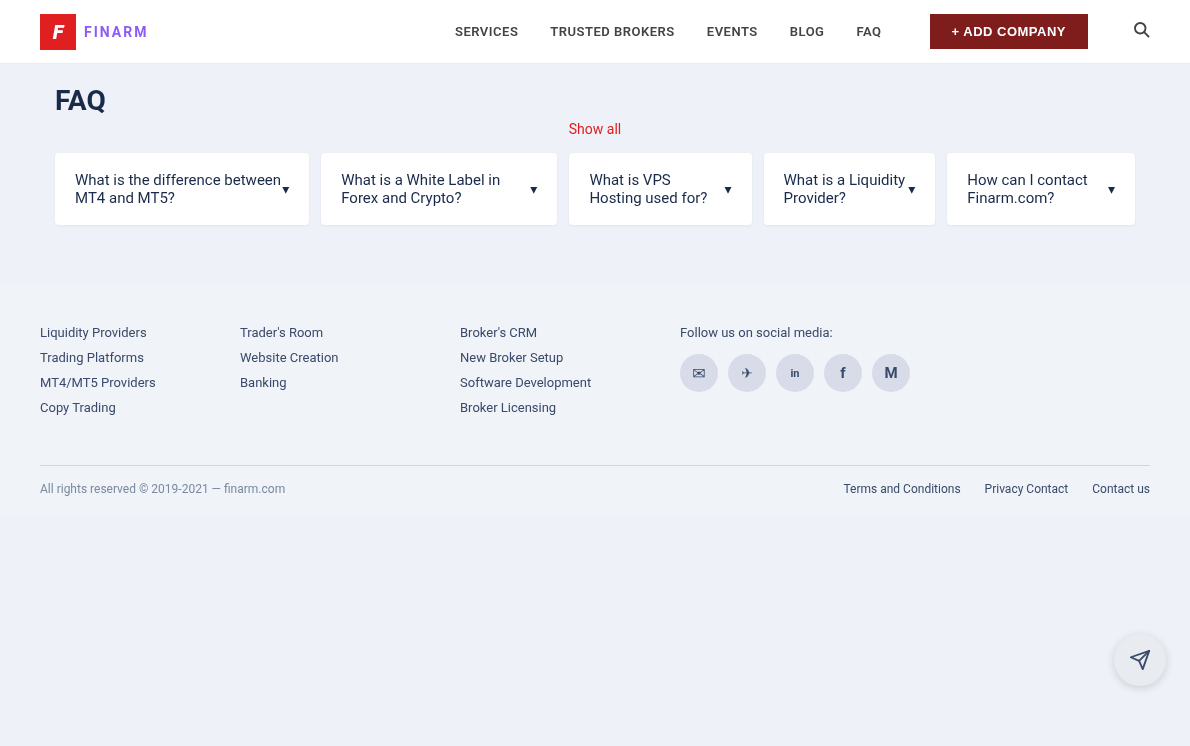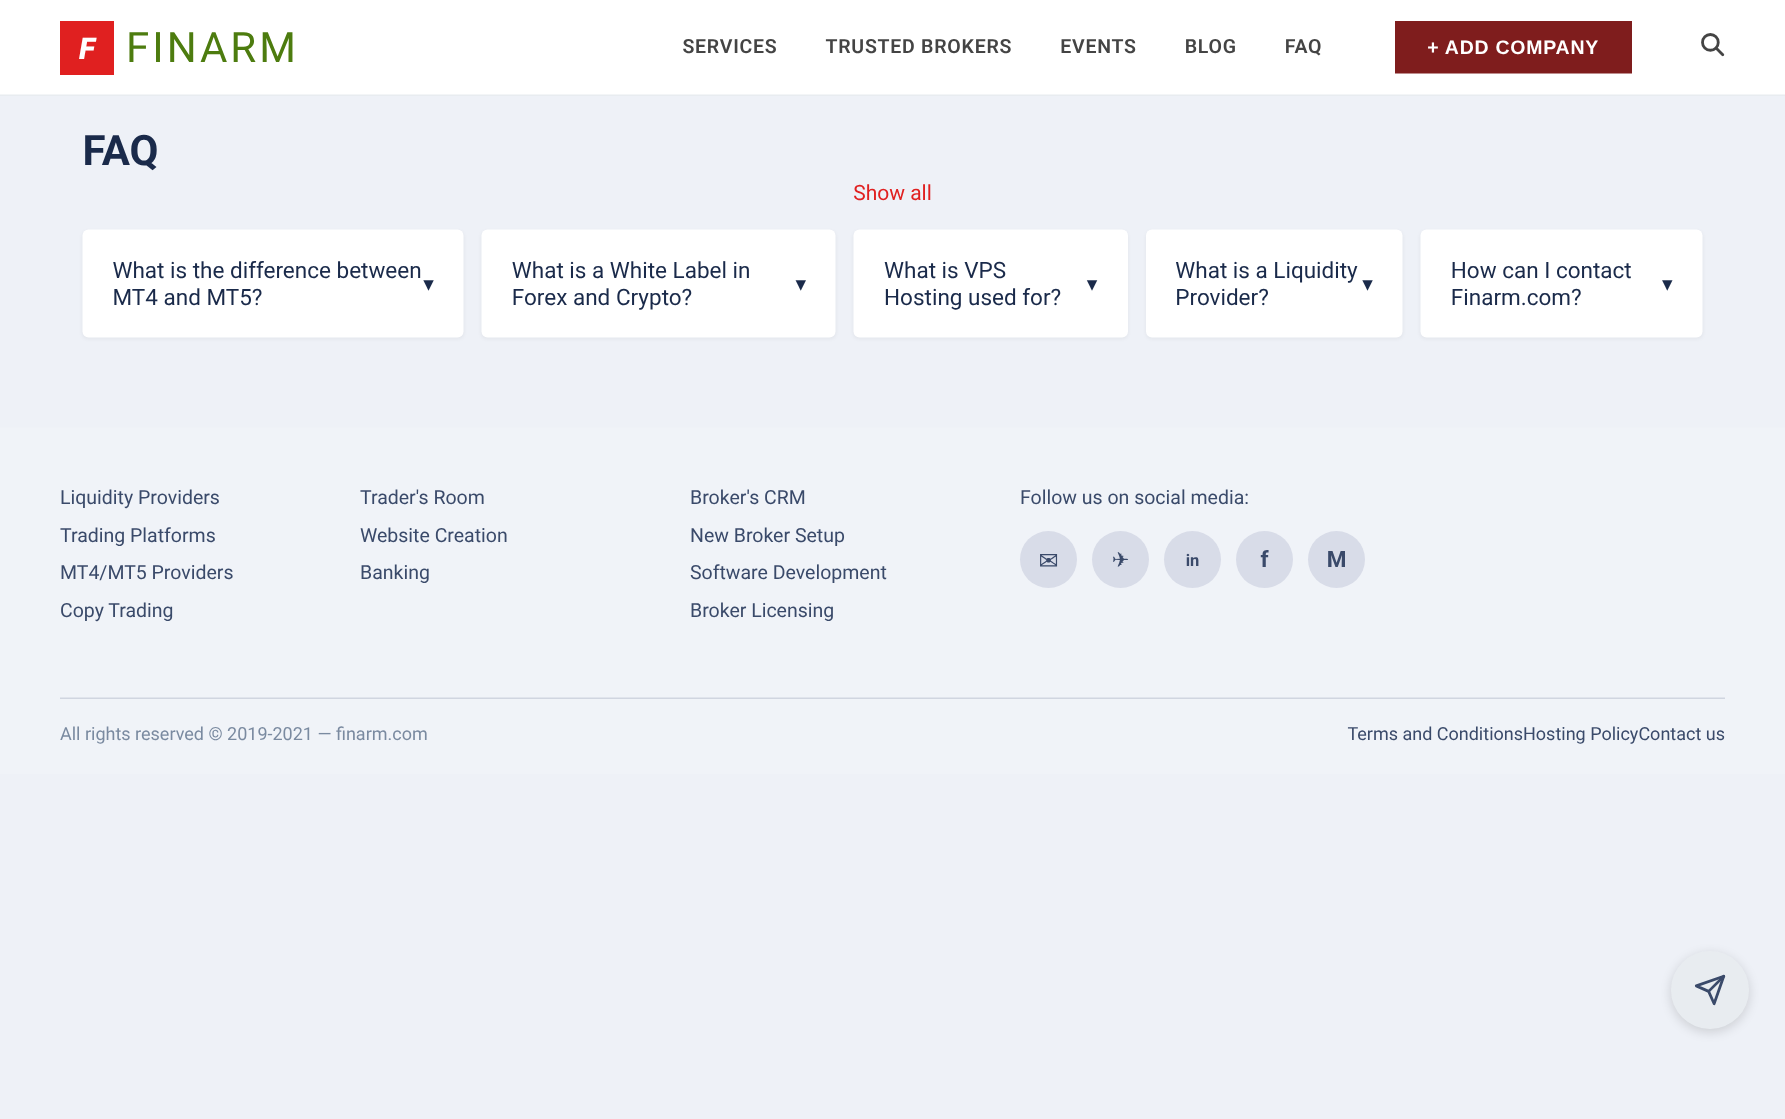--- a/index.html
+++ b/index.html
@@ -36,23 +36,23 @@
       align-items: center;
       justify-content: center;
     }
     .logo-icon span {
       color: #fff;
       font-weight: 900;
       font-size: 20px;
       font-style: italic;
     }
     .logo-text {
-      font-size: 28px;
-      font-weight: 400;
-      color: #4d7c0f;
+      font-size: 14px;
+      font-weight: 700;
+      color: #8b5cf6;
       letter-spacing: 2px;
     }
     .nav {
       display: flex;
       align-items: center;
       gap: 32px;
       margin-left: auto;
     }
     .nav-link {
       font-size: 13px;
@@ -187,20 +187,21 @@
       align-items: center;
       border-top: 1px solid #d0d5e0;
       padding-top: 16px;
     }
     .copyright {
       font-size: 12px;
       color: #7a8aa0;
     }
     .footer-bottom-links {
       display: flex;
+      gap: 24px;
     }
     .footer-bottom-link {
       font-size: 12px;
       color: #3a4a6a;
       text-decoration: none;
       cursor: pointer;
     }
 
     
     .float-btn {
@@ -336,21 +337,21 @@
             <span style="font-weight:700;font-size:15px;">M</span>
           </div>
         </div>
       </div>
     </div>
 
     <div class="footer-bottom">
       <span class="copyright">All rights reserved © 2019-2021 — finarm.com</span>
       <div class="footer-bottom-links">
         <a class="footer-bottom-link">Terms and Conditions</a>
-        <a class="footer-bottom-link">Hosting Policy</a>
+        <a class="footer-bottom-link">Privacy Contact</a>
         <a class="footer-bottom-link">Contact us</a>
       </div>
     </div>
   </footer>
 </div>
 
 <button class="float-btn">
   <svg viewBox="0 0 24 24" xmlns="http://www.w3.org/2000/svg">
     <path d="M22 2L11 13" stroke="#3a4a6a" stroke-width="2" stroke-linecap="round" stroke-linejoin="round" fill="none"></path>
     <path d="M22 2L15 22L11 13L2 9L22 2Z" stroke="#3a4a6a" stroke-width="2" stroke-linecap="round" stroke-linejoin="round" fill="none"></path>

